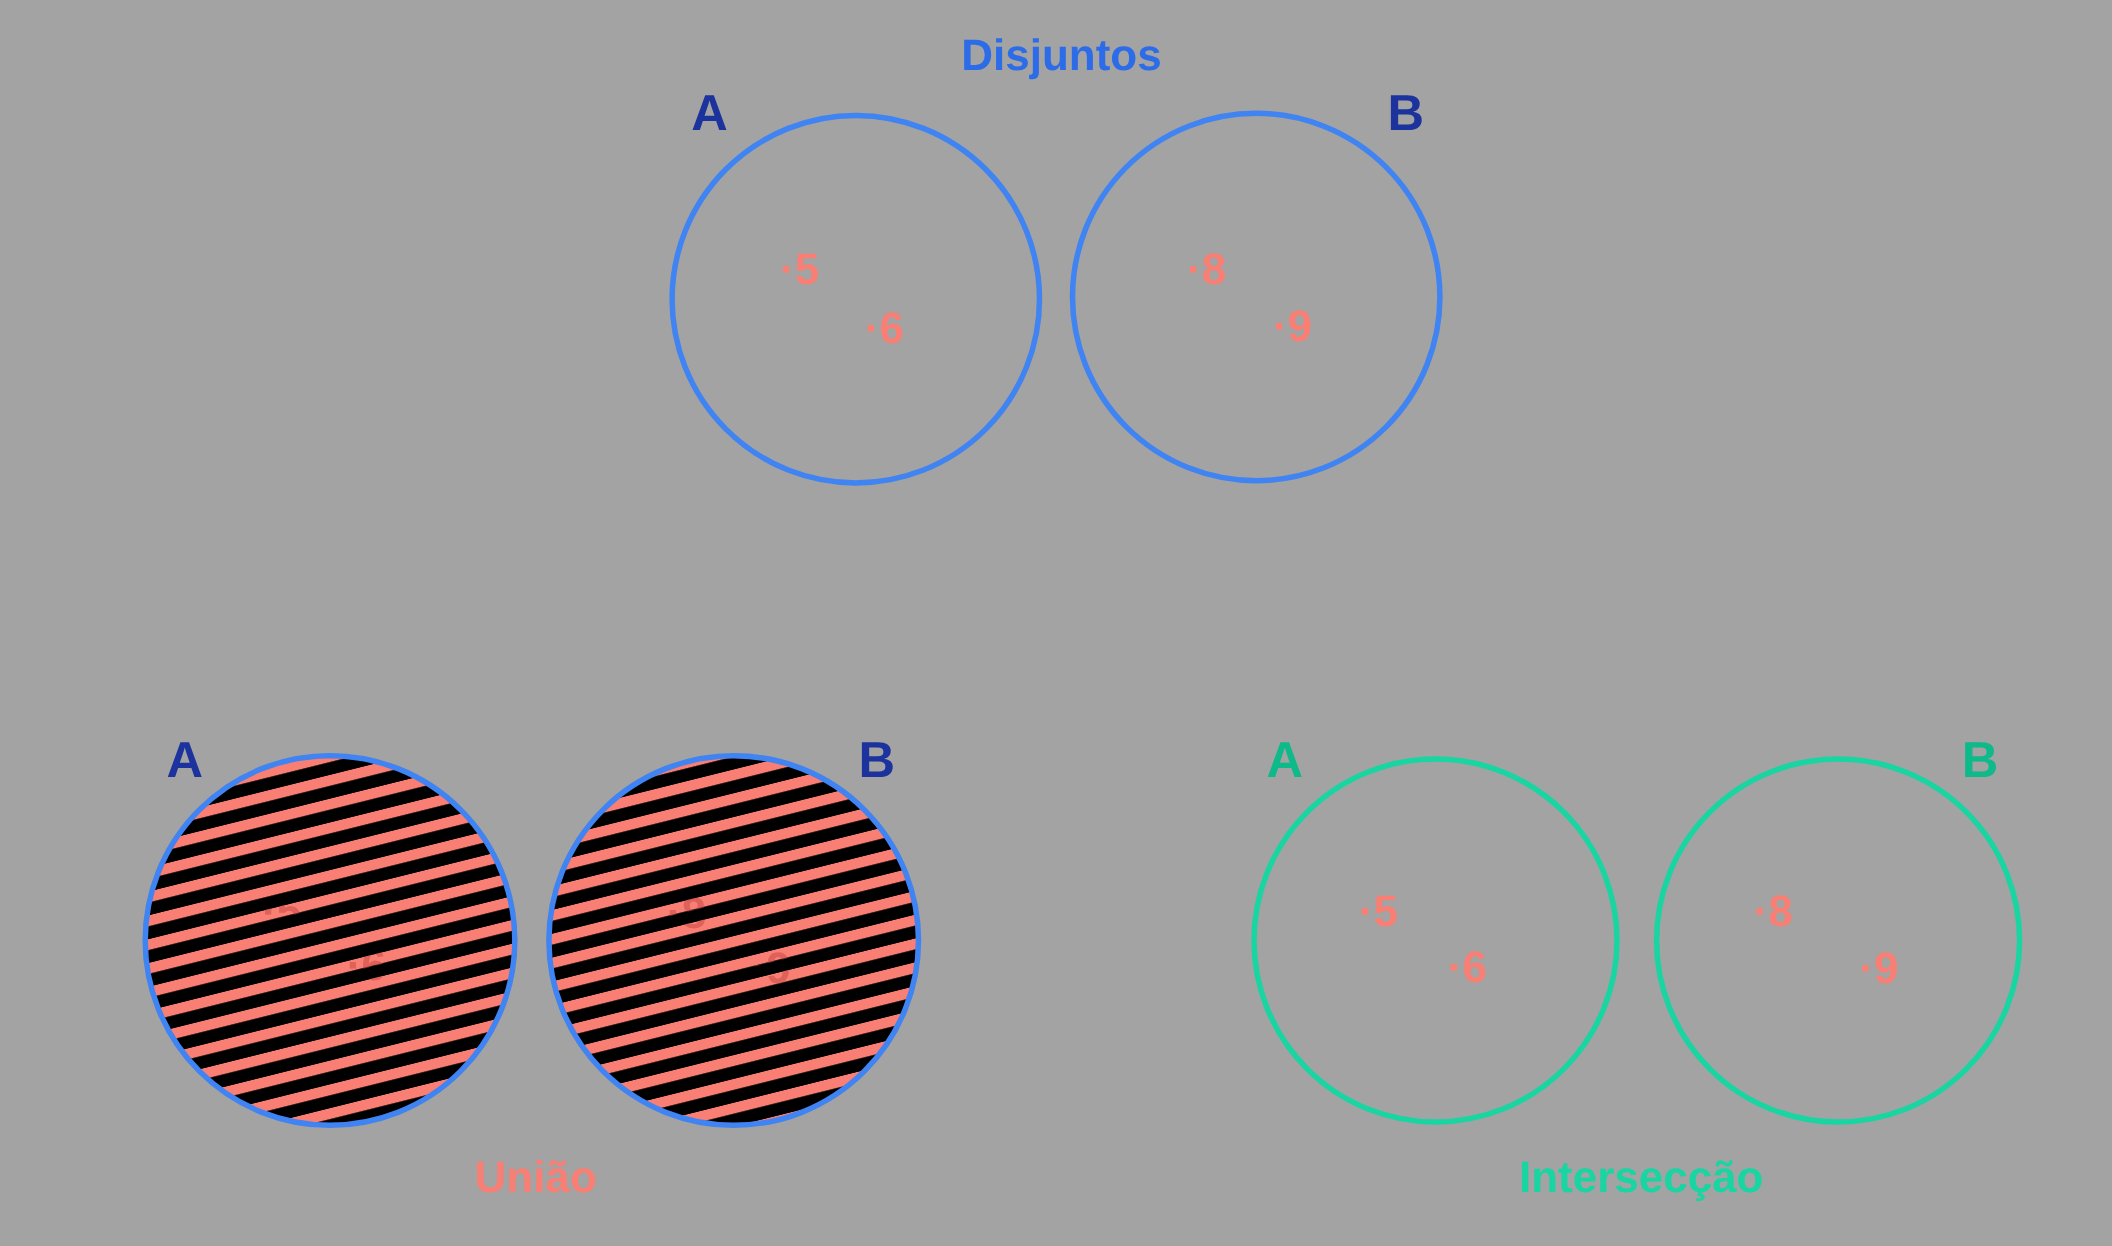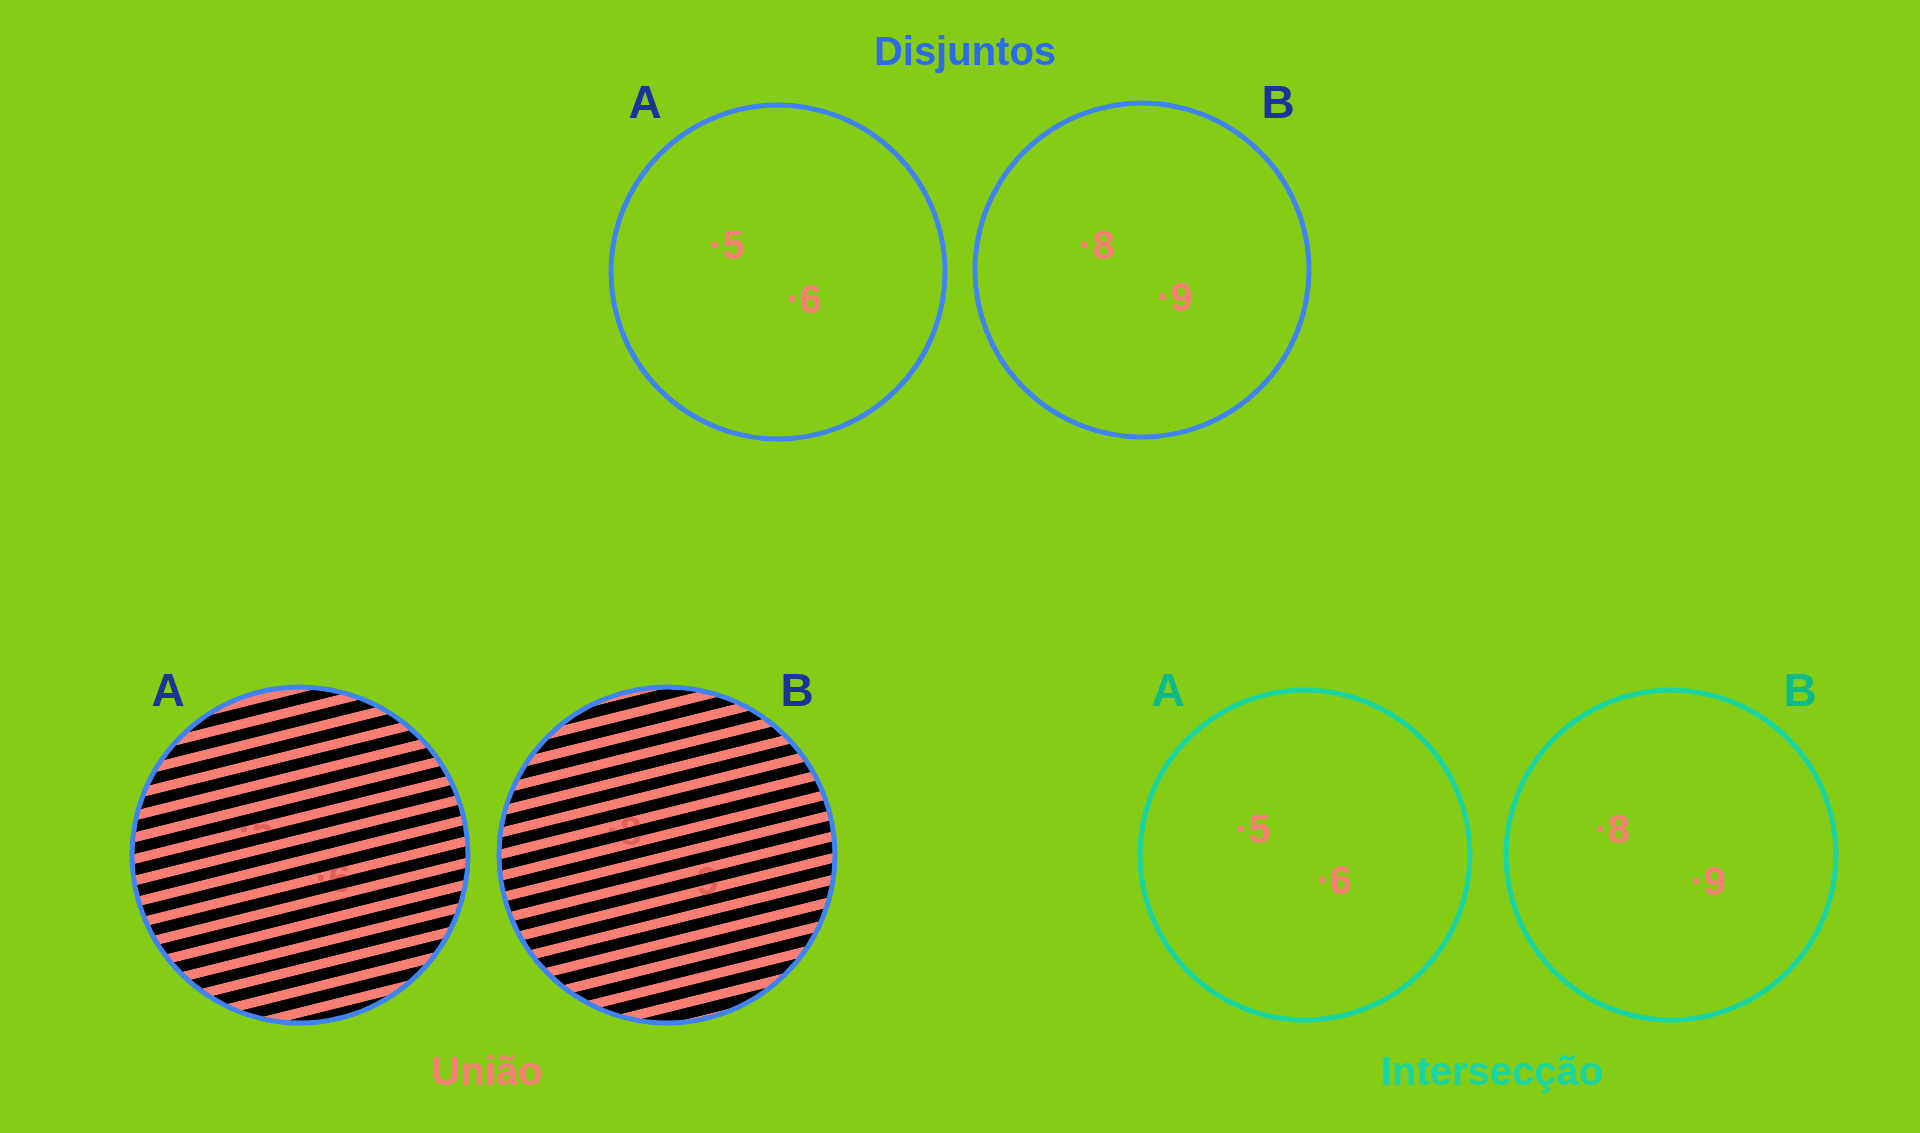--- a/index.html
+++ b/index.html
@@ -4,21 +4,21 @@
 <style>
   html, body {
     margin: 0;
     padding: 0;
     background: #000000;
   }
   .stage {
     position: relative;
     width: 1920px;
     height: 1133px;
-    background: #84cc16;
+    background: #a3a3a3;
     overflow: hidden;
   }
   svg { display: block; }
   text {
     font-family: "Liberation Sans", sans-serif;
     font-weight: 700;
     text-anchor: middle;
     dominant-baseline: central;
   }
   .title    { font-size: 40px; }

